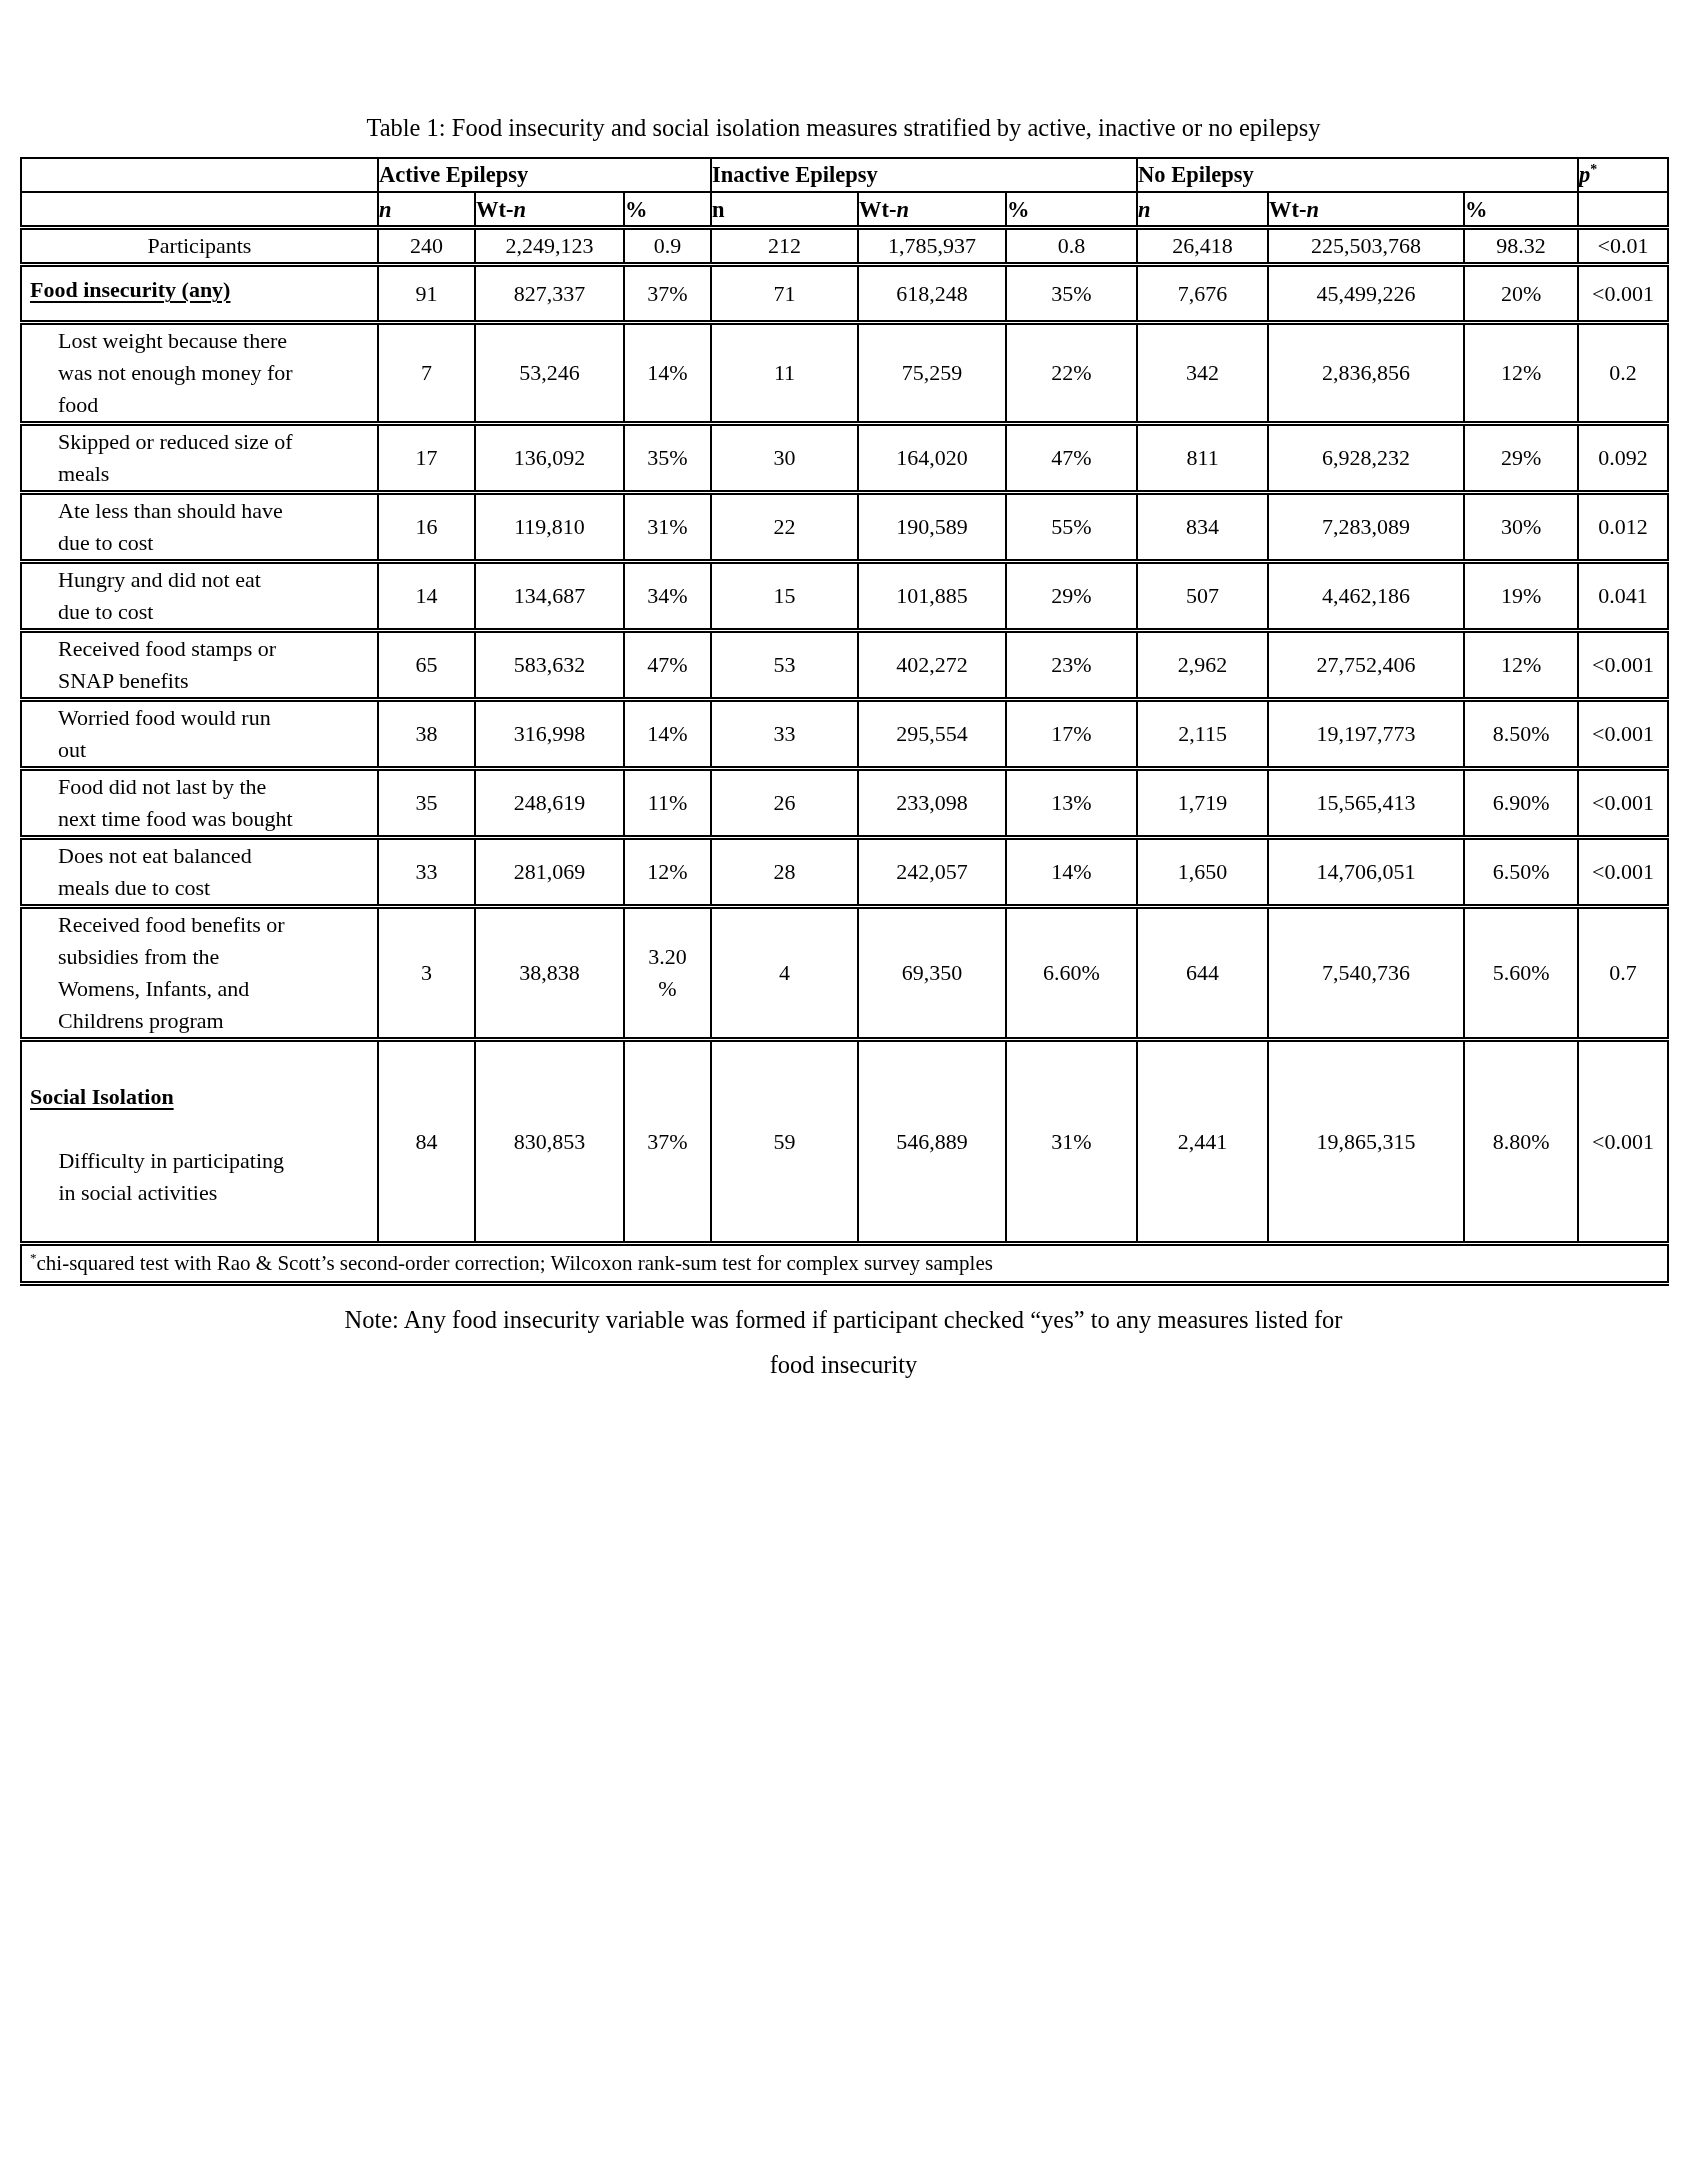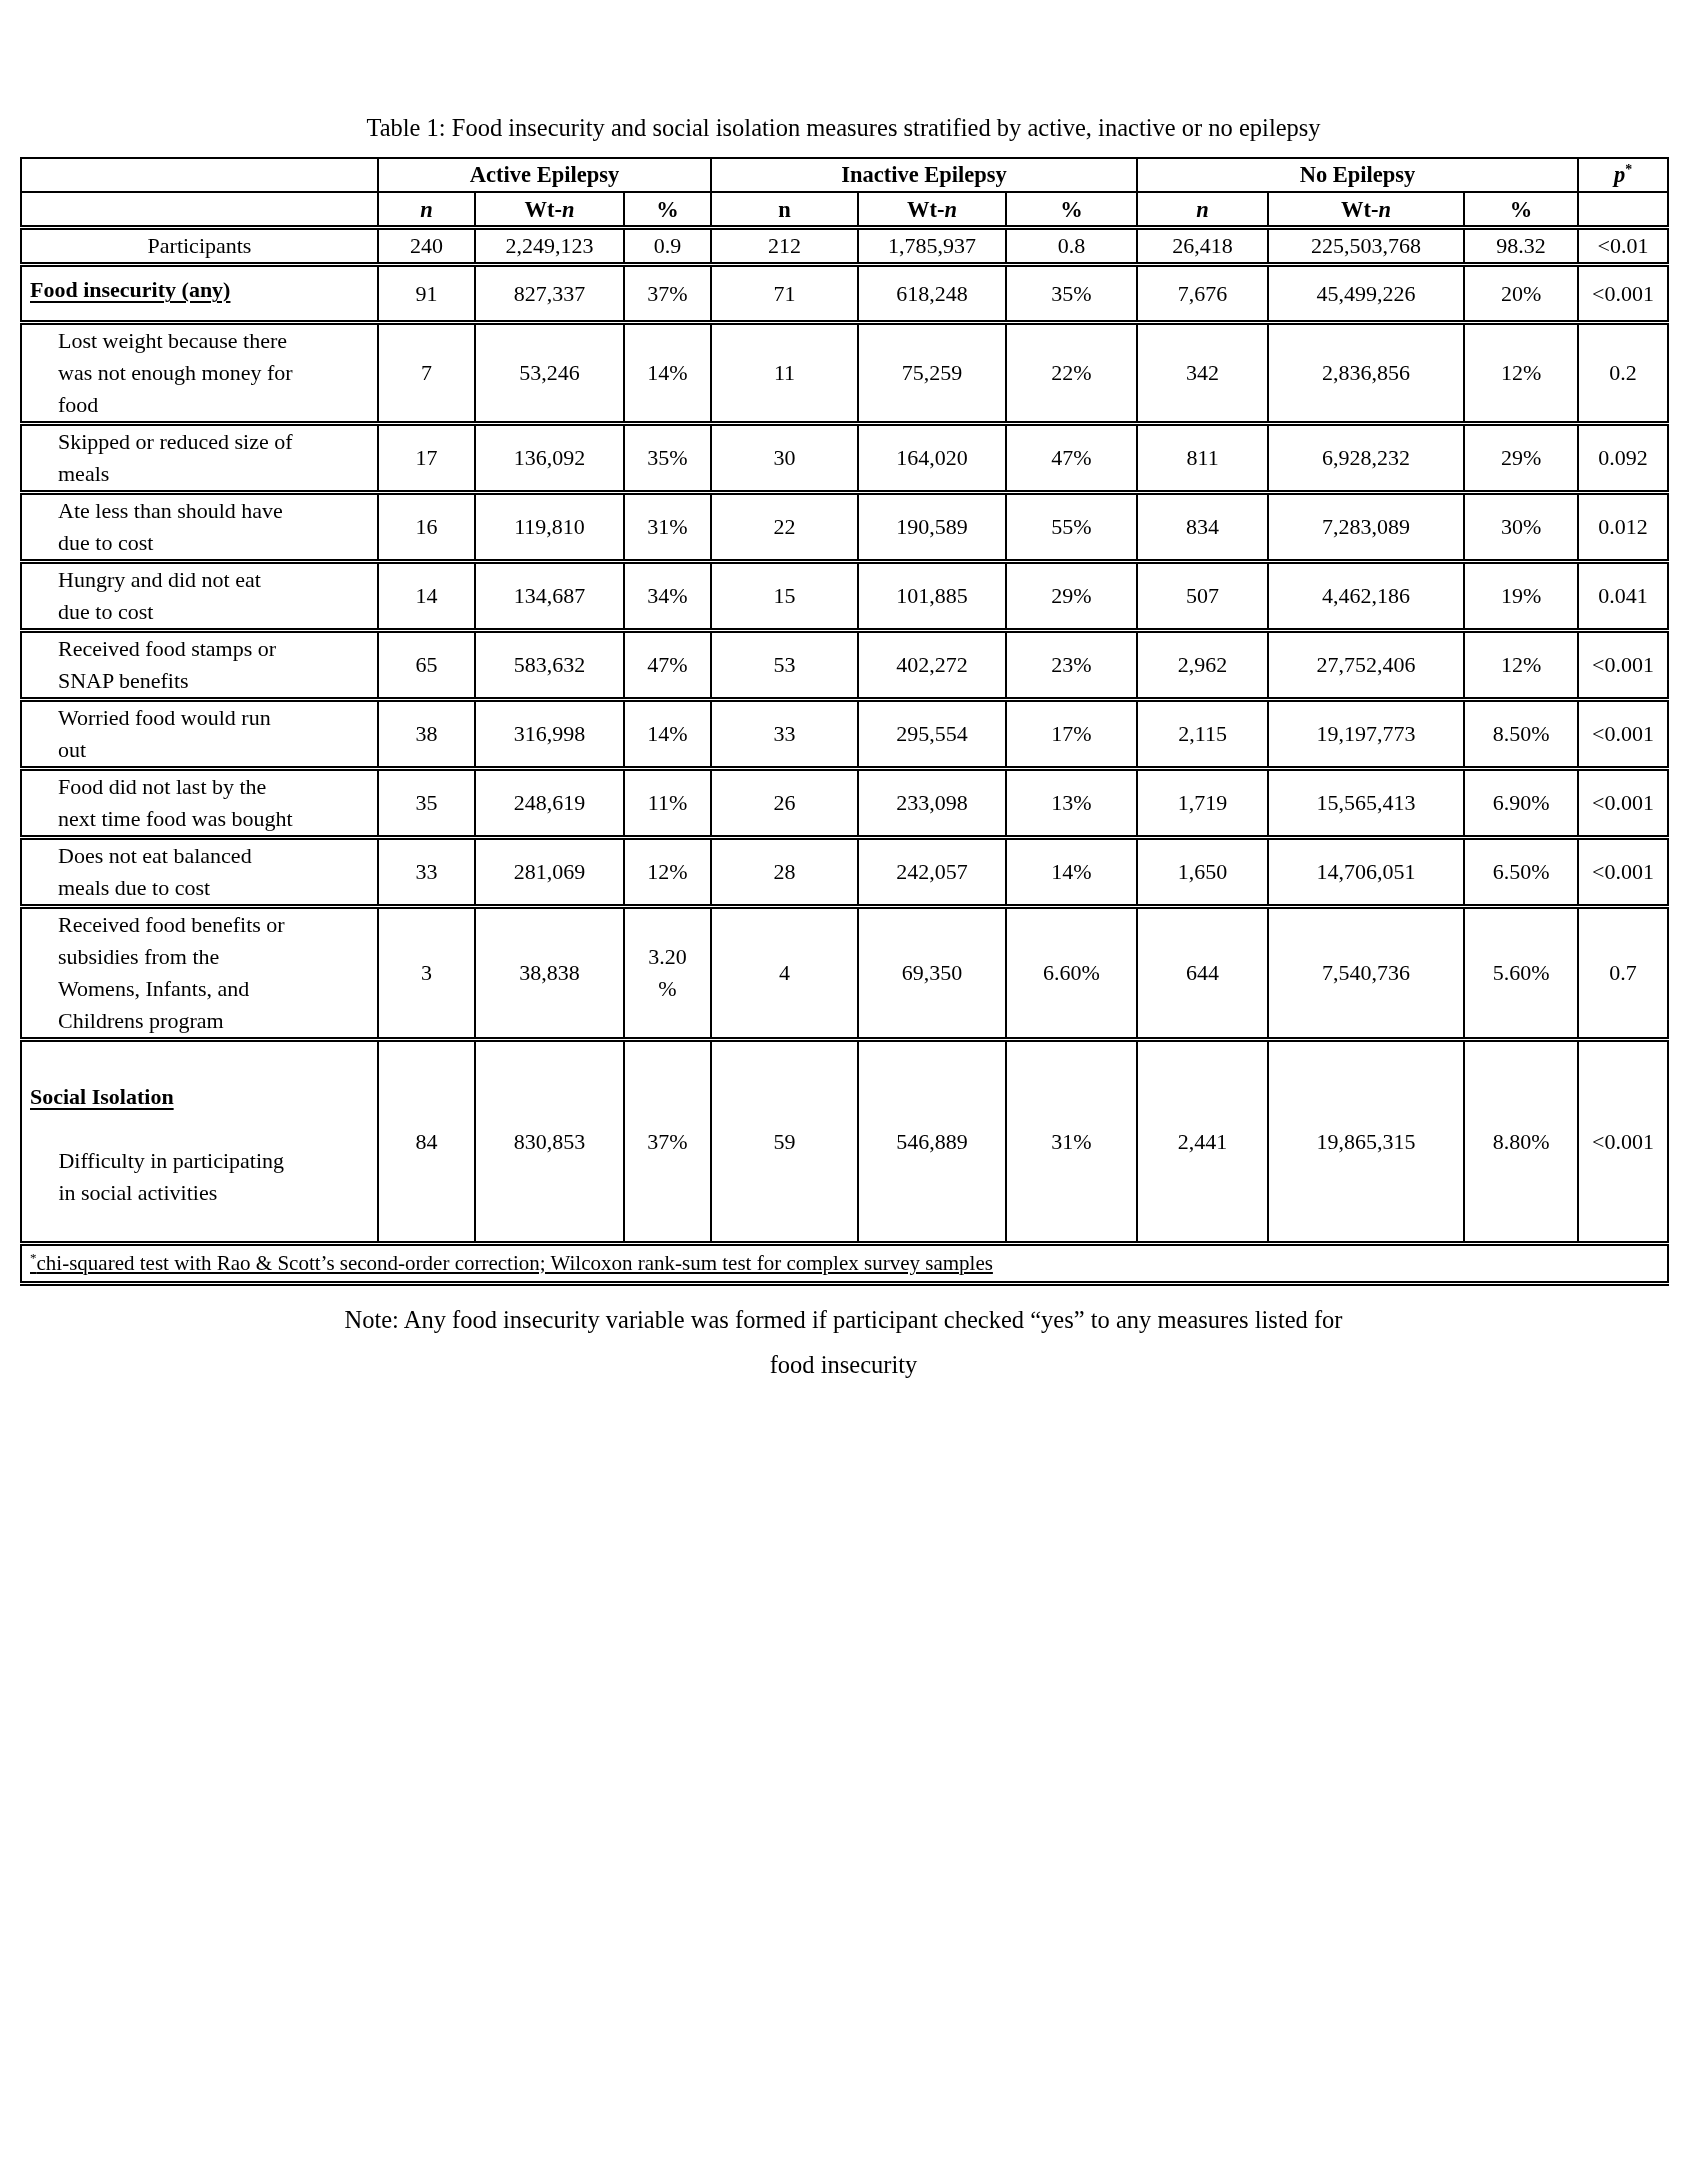--- a/index.html
+++ b/index.html
@@ -38,21 +38,21 @@
     font-size: 22px;
     line-height: 32px;
     vertical-align: middle;
     white-space: pre-line;
     padding: 0;
     overflow: hidden;
   }
   th {
     font-size: 22.5px;
     font-weight: bold;
-    text-align: center;
+    text-align: left;
     line-height: 1.3;
   }
   
   tr.dd > td { border-top: 5.3px double #000; }
   tr.foot > td { border-bottom: 5.3px double #000; }
 
   .num { text-align: center; }
   .lbl { text-align: left; padding-left: 8px; }
   .lbl.item { padding-left: 36px; }
   .lbl.top { vertical-align: top; padding-top: 6.6px; margin-left: 28px; }
@@ -76,21 +76,21 @@
     vertical-align: middle;
     white-space: normal;
   }
   tr.h52 { height: 34px; }
   tr.h54 { height: 36px; }
   tr.h50 { height: 33px; }
   tr.h88 { height: 58px; }
   tr.h96 { height: 64px; }
   tr.h148 { height: 98px; }
   tr.h192 { height: 127px; }
-  tr.h60 { height: 40px; text-decoration: underline; }
+  tr.h60 { height: 40px; }
   .note {
     text-align: center;
     font-size: 24.5px;
     line-height: 1.85;
     margin-top: 10.6px;
     white-space: pre-line;
   }
 </style>
 </head>
 <body>

